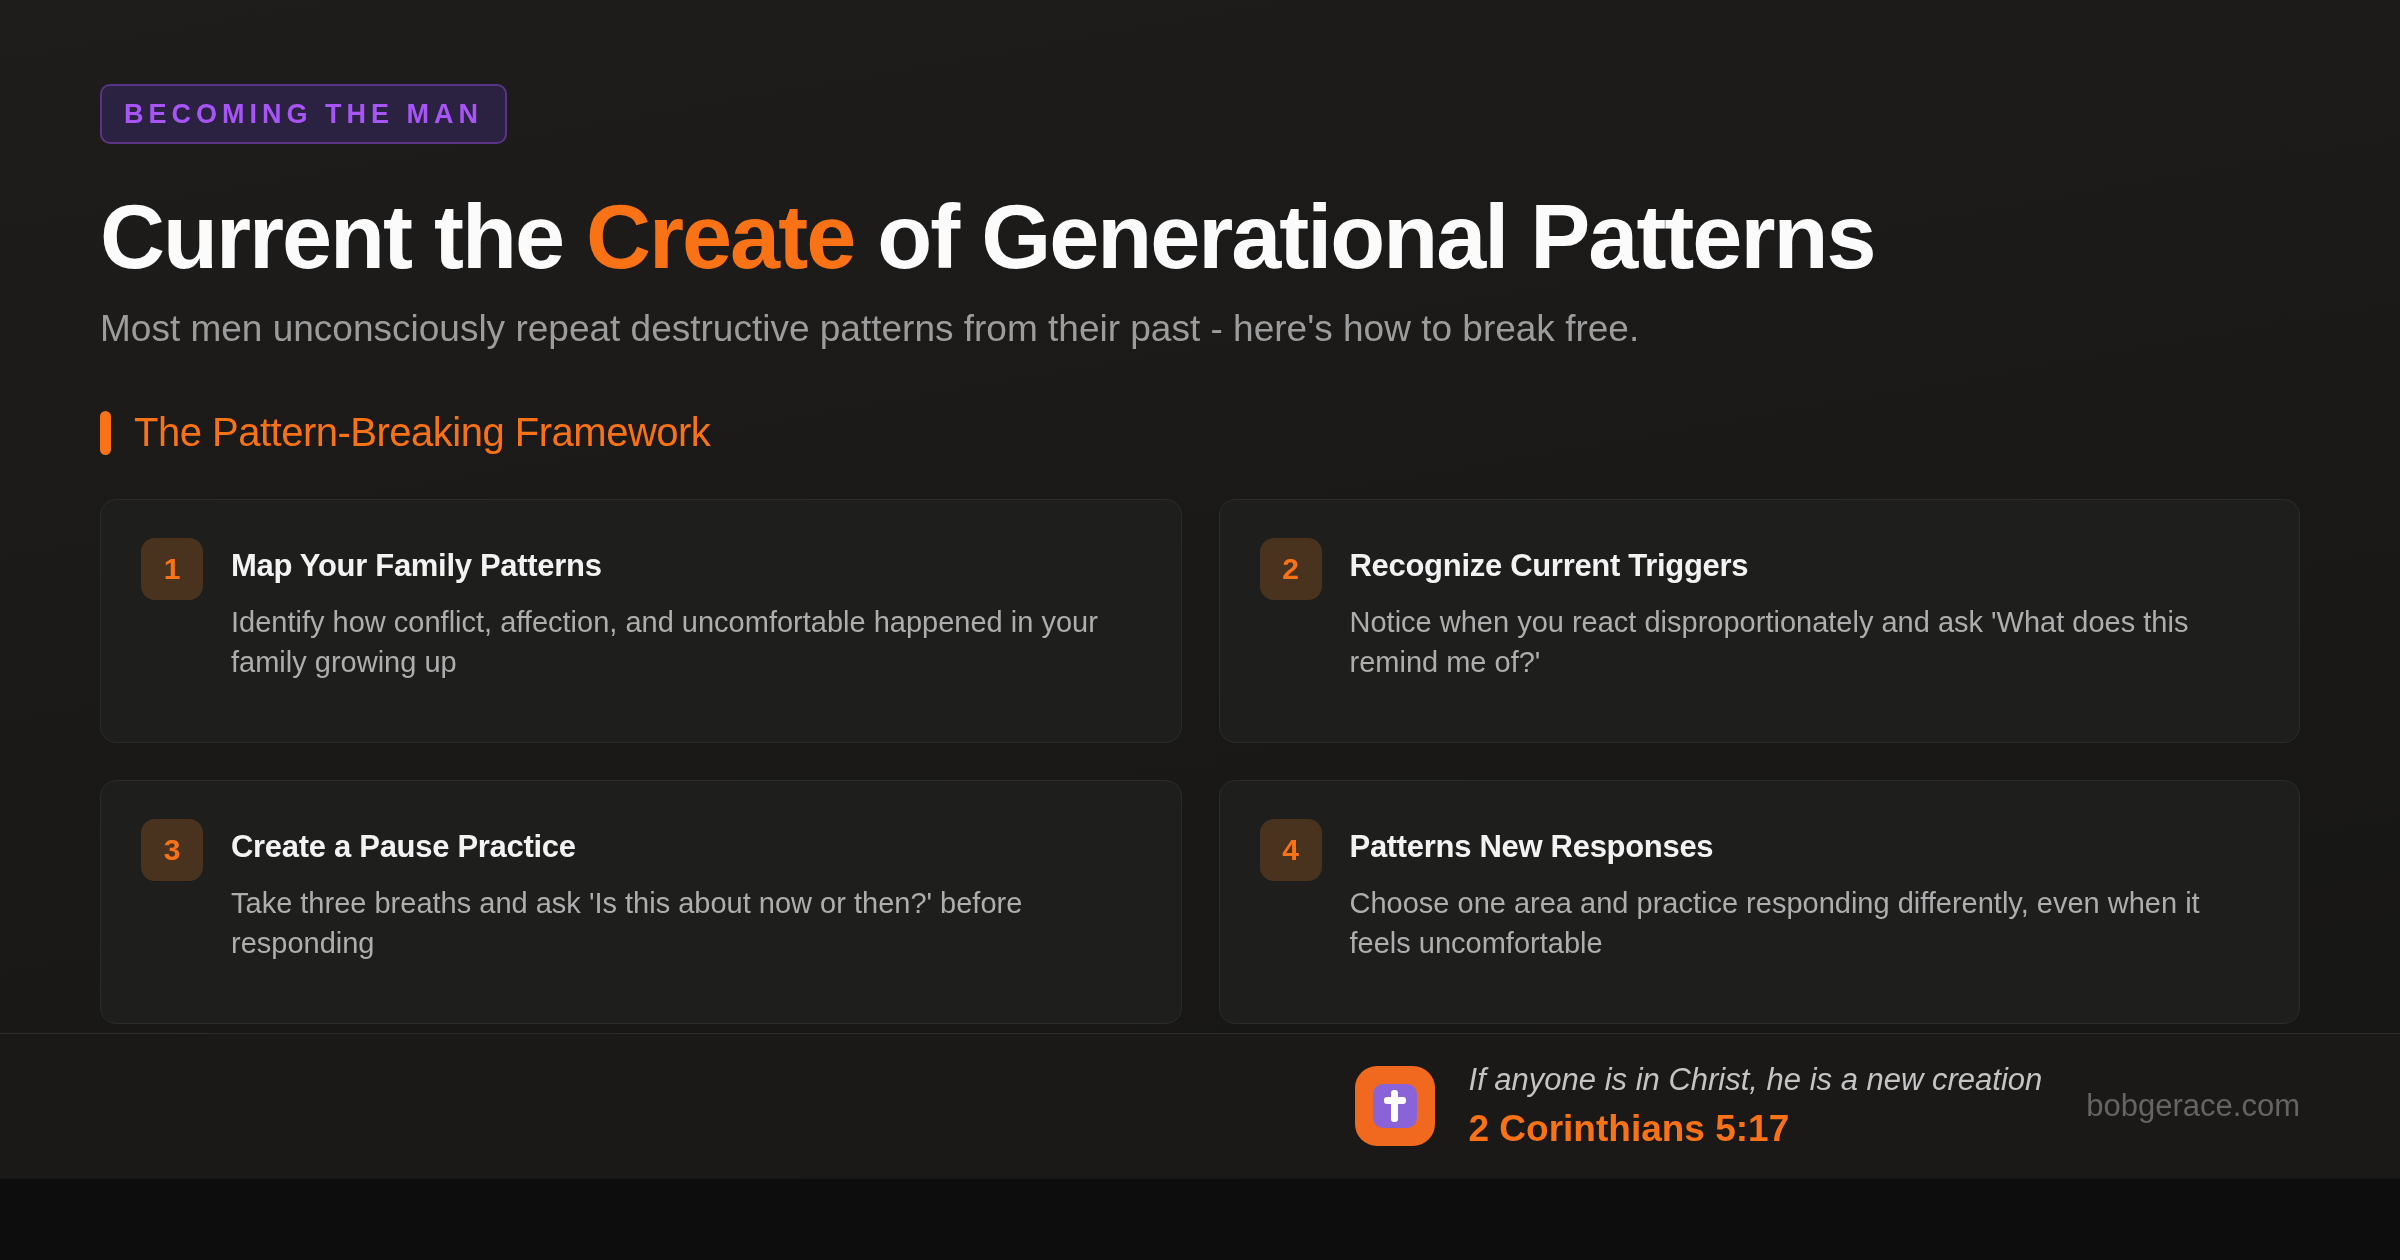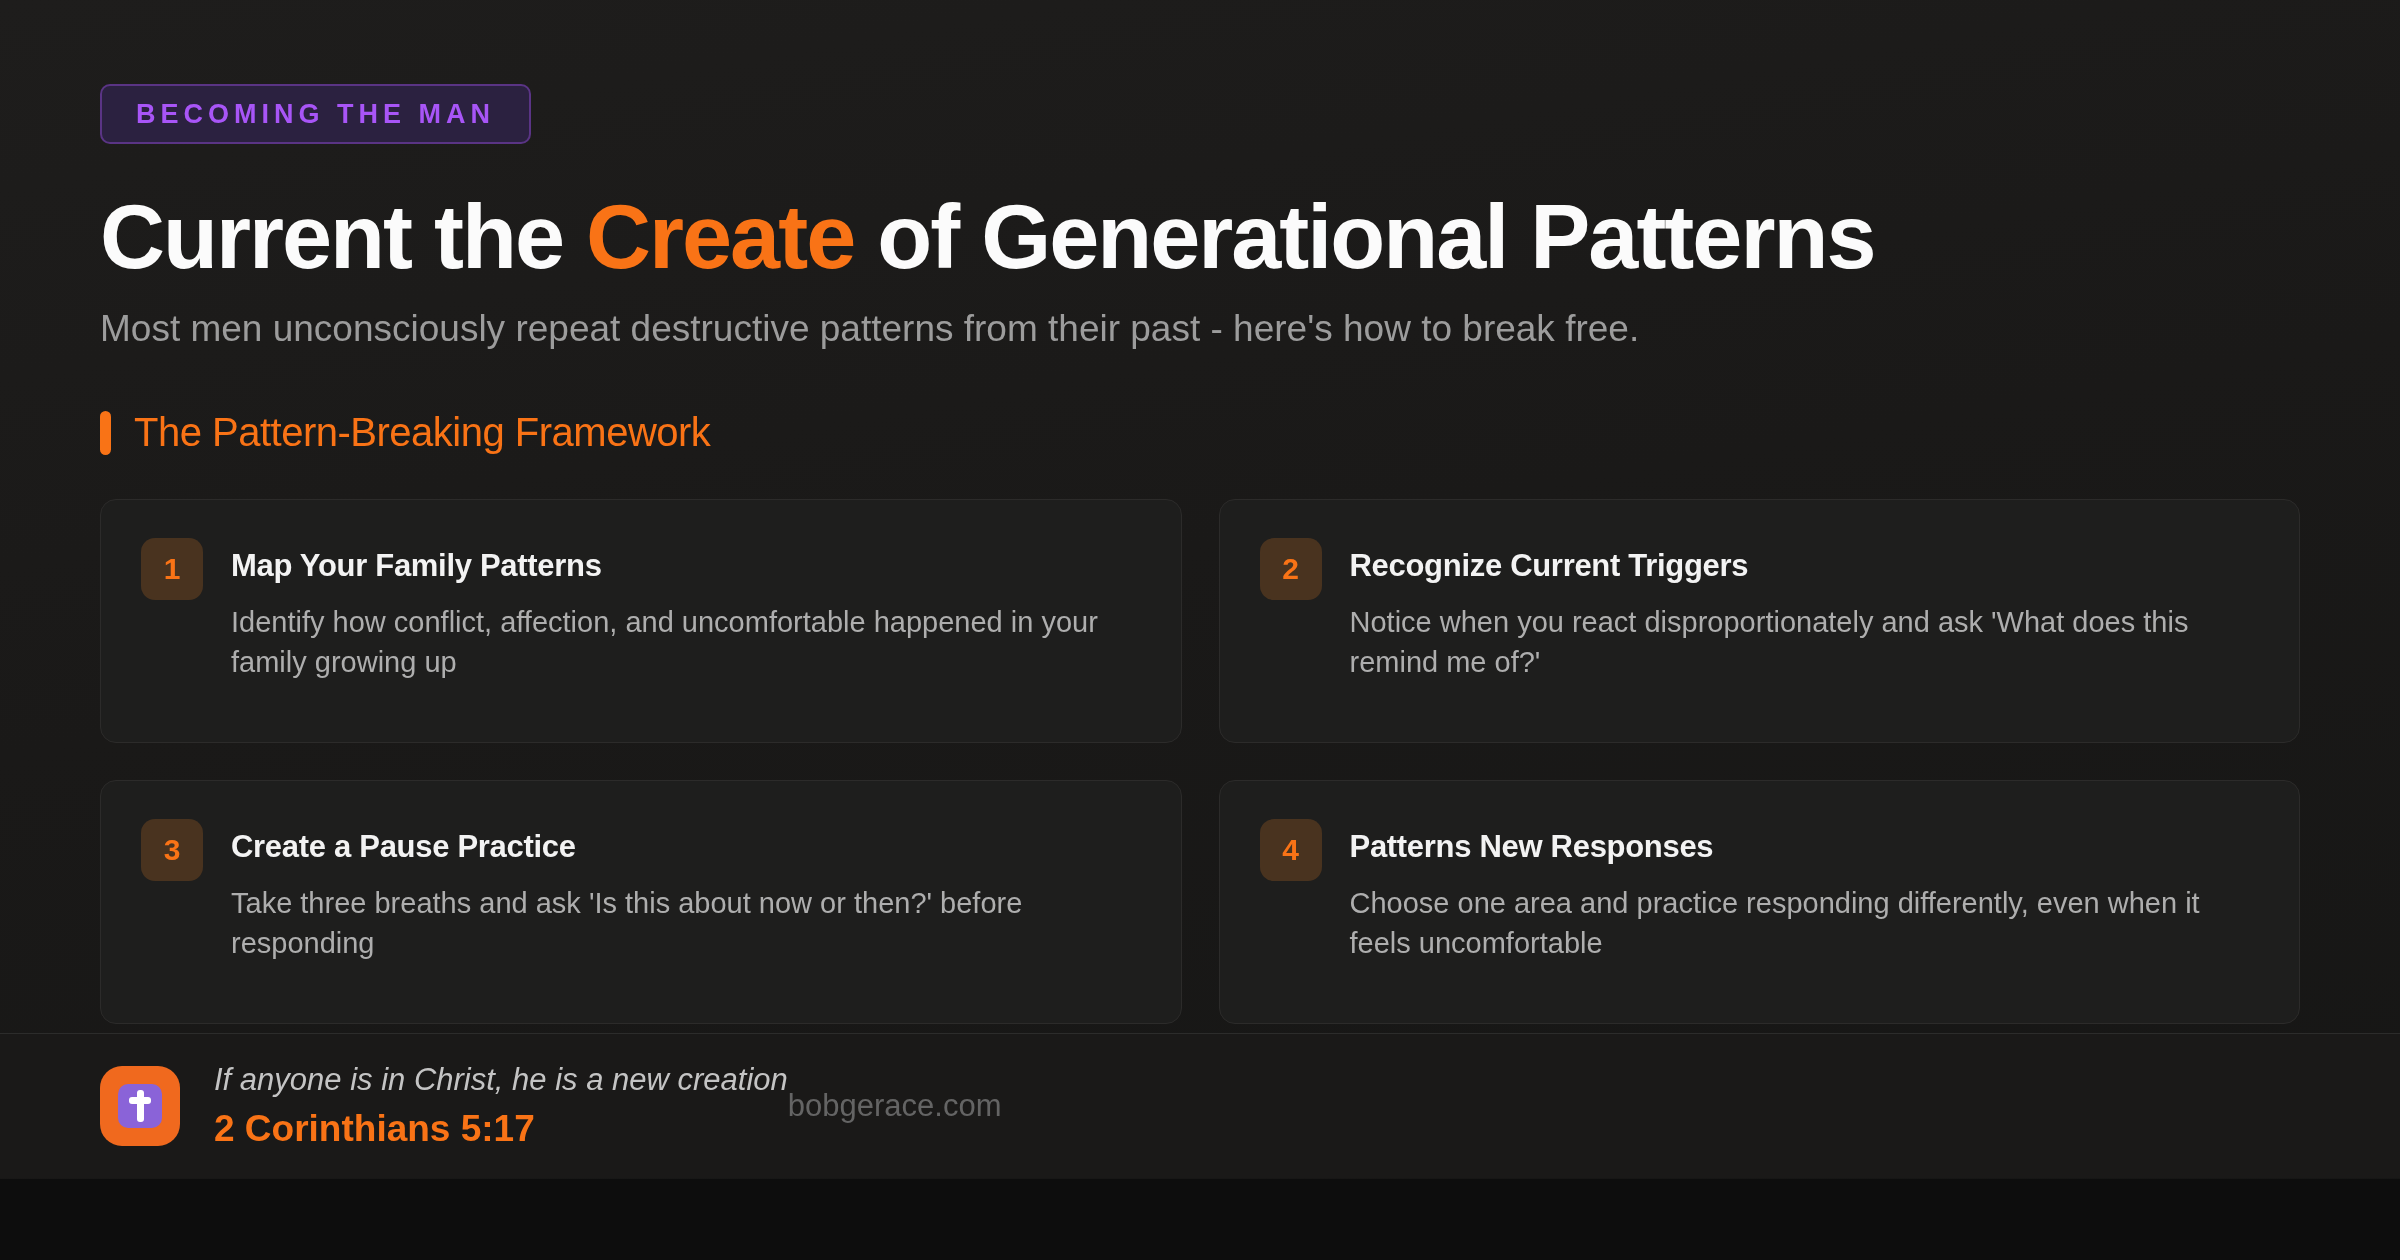--- a/index.html
+++ b/index.html
@@ -18,21 +18,21 @@
     color: #f5f5f5;
   }
   .content { padding: 0 100px; }
 
   
   .brand-badge {
     display: inline-flex;
     align-items: center;
     margin-top: 84px;
     height: 60px;
-    padding: 0 34px;
+    padding: 0 22px;
     border-radius: 10px;
     background: #2b2140;
     border: 2px solid rgba(168, 85, 247, 0.38);
     color: var(--purple);
     font-size: 27px;
     font-weight: 700;
     letter-spacing: 5px;
   }
 
   
@@ -124,22 +124,23 @@
   
   .footer {
     position: absolute;
     left: 0; right: 0;
     top: 1033px;
     height: 145px;
     border-top: 1px solid #2c2c2b;
     background: #1a1918;
     display: flex;
     align-items: center;
-    justify-content: flex-start;
+    justify-content: flex-end;
     padding: 0 100px;
+    gap: 44px;
   }
   .footer-left { display: flex; align-items: center; gap: 34px; }
   .cross-badge {
     width: 80px;
     height: 80px;
     border-radius: 22px;
     background: #f0691e;
     display: flex;
     align-items: center;
     justify-content: center;

